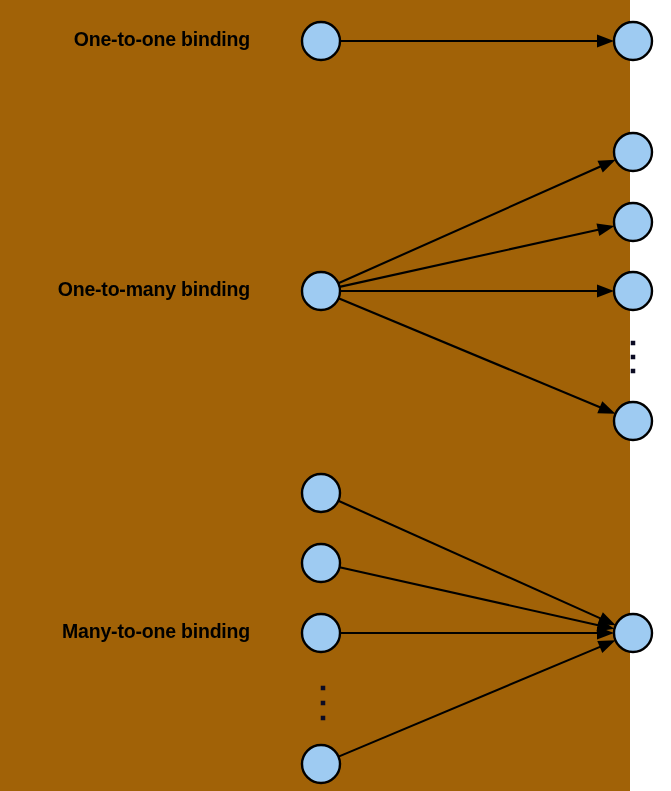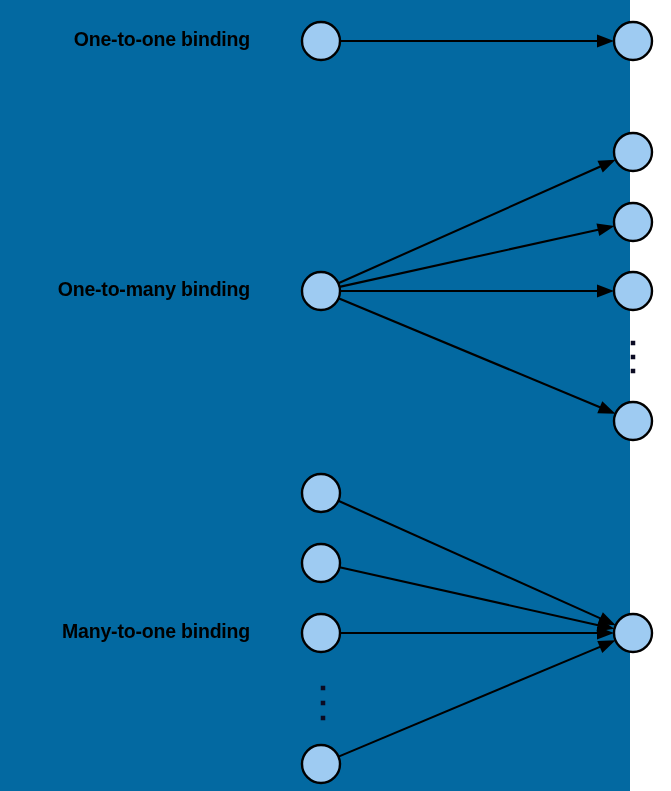--- a/index.html
+++ b/index.html
@@ -11,21 +11,21 @@
   body {
     width: 671px;
     height: 791px;
     font-family: "Liberation Sans", sans-serif;
     overflow: hidden;
   }
   #diagram-root {
     position: relative;
     width: 630px;
     height: 791px;
-    background: #0369a1;
+    background: #a16207;
   }
   svg#diagram-svg {
     display: block;
     width: 671px;
     height: 791px;
   }
   .row-label {
     font-family: "Liberation Sans", sans-serif;
     font-weight: bold;
     font-size: 19.5px;

